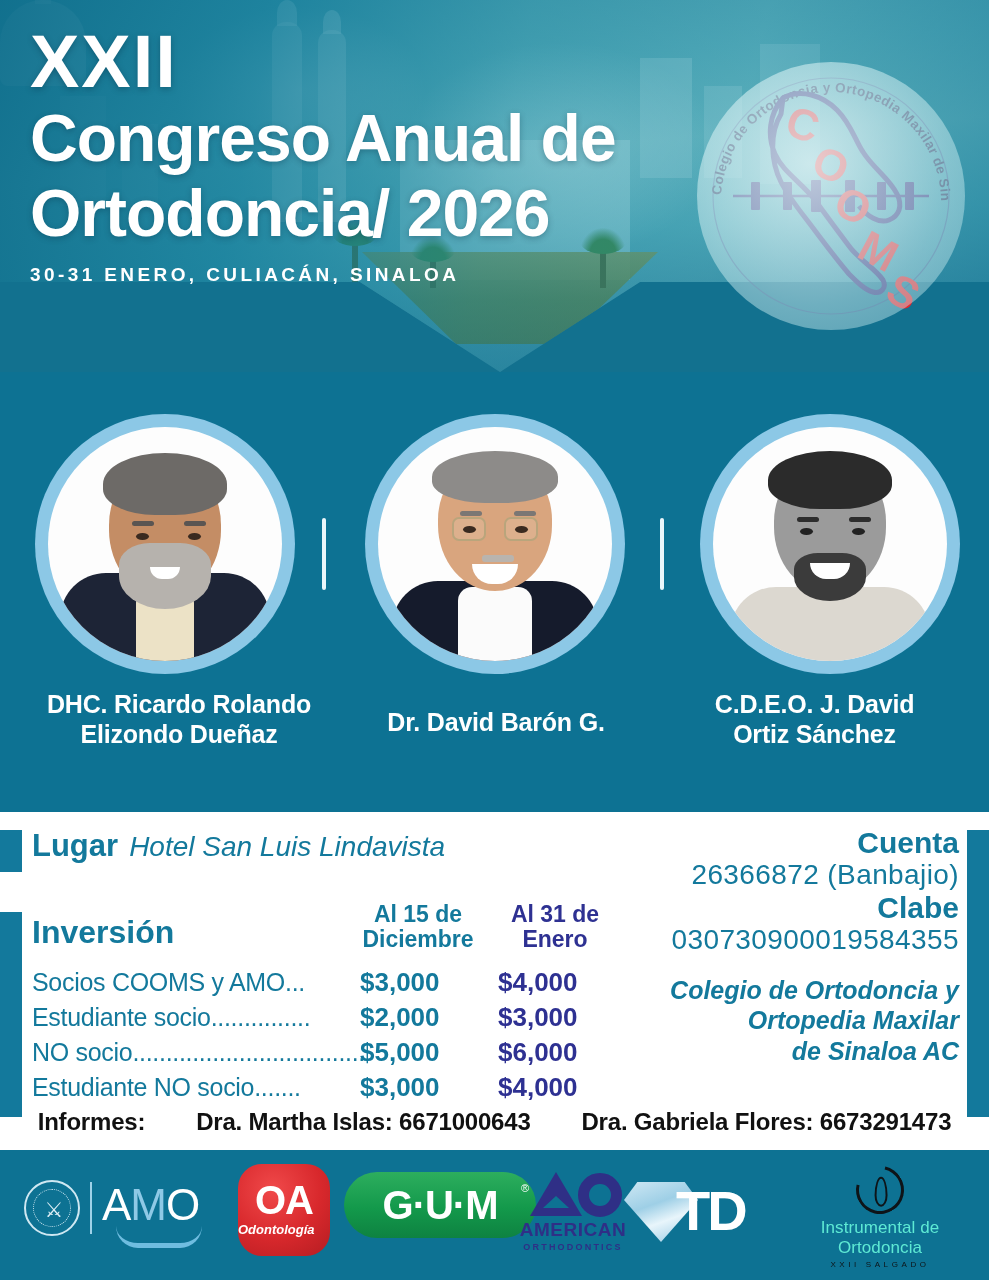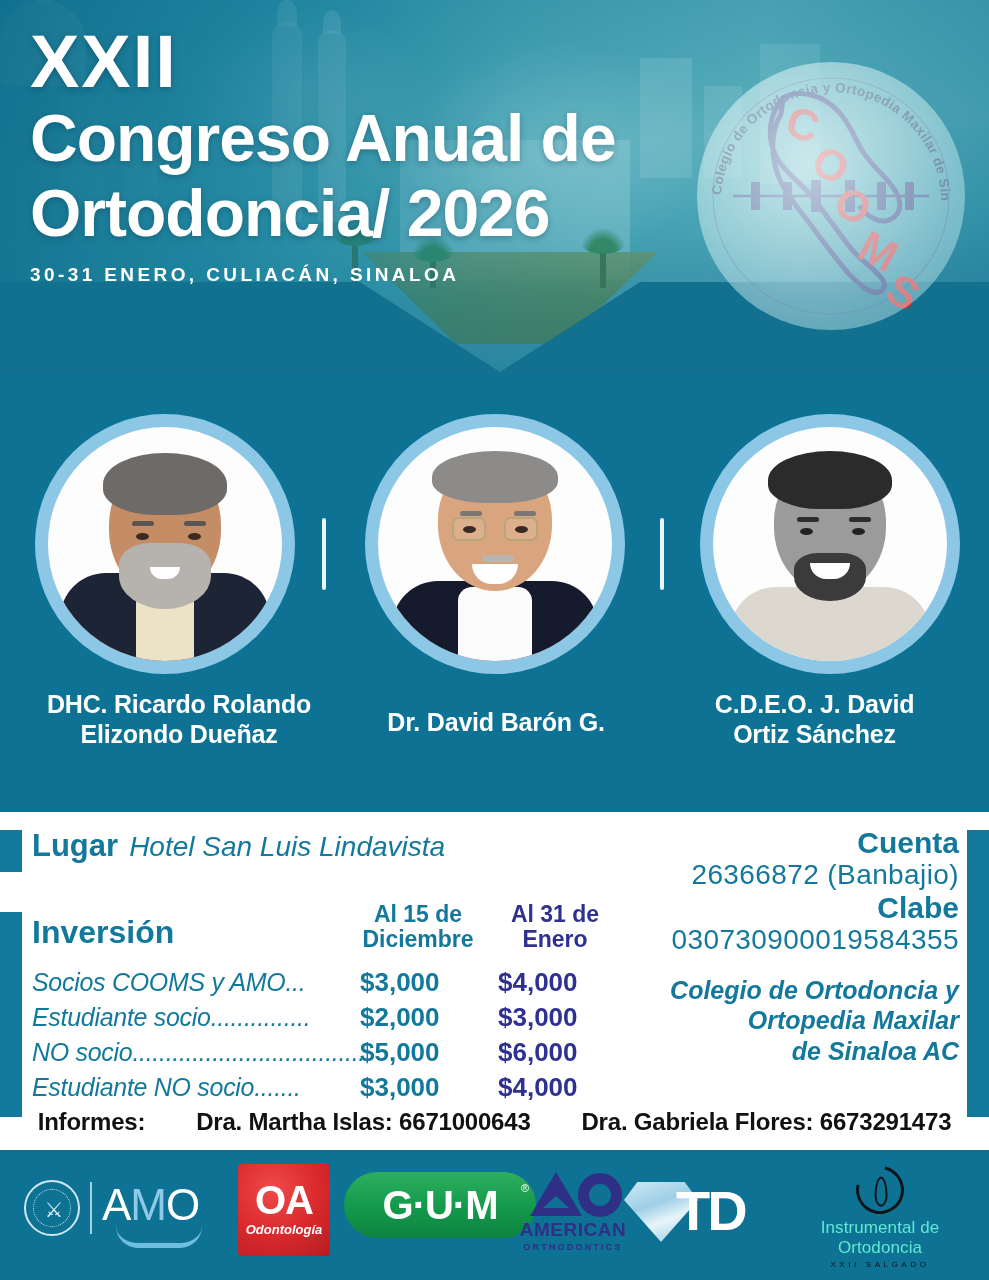--- a/index.html
+++ b/index.html
@@ -120,21 +120,21 @@
 
   .inv-block { position:absolute; left:28px; top:88px; width:600px; }
   .inv-head { position:relative; height:66px; }
   .inv-title { position:absolute; left:4px; top:14px; font-size:32px; font-weight:800; color:#13799c; }
   .col-h { position:absolute; text-align:center; font-size:23px; font-weight:800; line-height:1.08; }
   .col-h1 { left:310px; top:2px; width:160px; color:#13799c; }
   .col-h2 { left:462px; top:2px; width:130px; color:#2e3192; }
 
   .price-row { position:relative; height:35px; }
   .p-label {
-    position:absolute; left:4px; top:2px; font-size:25px; font-style:italic;
+    position:absolute; left:4px; top:2px; font-size:25px; 
     color:#13799c; white-space:nowrap; letter-spacing:-.3px;
   }
   .p-c1 { position:absolute; left:332px; top:1px; width:124px; font-size:26px; font-weight:800; color:#13799c; text-align:left; }
   .p-c2 { position:absolute; left:470px; top:1px; width:124px; font-size:26px; font-weight:800; color:#2e3192; text-align:left; }
 
   .acct { position:absolute; right:30px; top:14px; width:360px; text-align:right; }
   .acct-h { font-size:30px; font-weight:800; color:#13799c; line-height:1.1; }
   .acct-v { font-size:28px; color:#13799c; font-weight:400; line-height:1.16; letter-spacing:.4px; }
   .acct-org { margin-top:18px; font-size:25px; font-weight:800; font-style:italic; color:#13799c; line-height:1.22; }
 
@@ -148,24 +148,24 @@
 
   .sp-amo { position:absolute; left:24px; top:24px; width:190px; height:72px; }
   .amo-seal { position:absolute; left:0; top:6px; width:56px; height:56px; border-radius:50%; border:2px solid #cfe8f2; }
   .amo-seal:before { content:""; position:absolute; left:7px; top:7px; right:7px; bottom:7px; border-radius:50%; border:1px dotted #cfe8f2; }
   .amo-seal-g { position:absolute; left:16px; top:15px; width:24px; height:26px; color:#dff0f7; font-size:21px; line-height:26px; text-align:center; }
   .amo-bar { position:absolute; left:66px; top:8px; width:2px; height:52px; background:#9fd2e8; }
   .amo-txt { position:absolute; left:78px; top:6px; font-size:44px; font-weight:400; letter-spacing:-1px; color:#fff; line-height:50px; }
   .amo-txt .m { color:#8ec9e6; }
   .amo-smile { position:absolute; left:92px; top:52px; width:86px; height:22px; border-bottom:5px solid #6fbde0; border-radius:0 0 60px 60px; }
 
-  .sp-oa { position:absolute; left:238px; top:14px; width:92px; height:92px; border-radius:4px;
+  .sp-oa { position:absolute; left:238px; top:14px; width:92px; height:92px; border-radius:24px;
            background:radial-gradient(circle at 38% 28%, #f0494a 0%, #d8282c 55%, #b51d22 100%); }
   .oa-top { position:absolute; left:0; top:16px; width:92px; text-align:center; color:#fff; font-size:40px; font-weight:800; letter-spacing:-1px; line-height:40px; }
-  .oa-sub { position:absolute; left:0; top:58px; width:92px; text-align:center; color:#fff; font-size:13px; font-weight:700; font-style:italic; }
+  .oa-sub { position:absolute; left:0; top:58px; width:92px; text-align:left; color:#fff; font-size:13px; font-weight:700; font-style:italic; }
 
   .sp-gum { position:absolute; left:344px; top:22px; width:192px; height:66px; border-radius:33px;
             background:linear-gradient(180deg,#2dae5e 0%,#13994b 55%,#0e8241 100%); }
   .gum-txt { position:absolute; left:0; top:9px; width:192px; text-align:center; color:#fff; font-size:40px; font-weight:900; letter-spacing:-1px; line-height:48px; }
   .gum-r { position:absolute; right:7px; top:10px; color:#fff; font-size:11px; }
 
   .sp-ao { position:absolute; left:508px; top:22px; width:130px; height:86px; text-align:center; }
   .ao-mark { position:relative; height:46px; }
   .ao-a { position:absolute; left:22px; top:0; width:0; height:0; border-left:26px solid transparent; border-right:26px solid transparent; border-bottom:44px solid #2f2f86; }
   .ao-a:after { content:""; position:absolute; left:-13px; top:24px; width:26px; height:12px; background:#0d7293; clip-path:polygon(0 100%, 50% 0, 100% 100%); }

